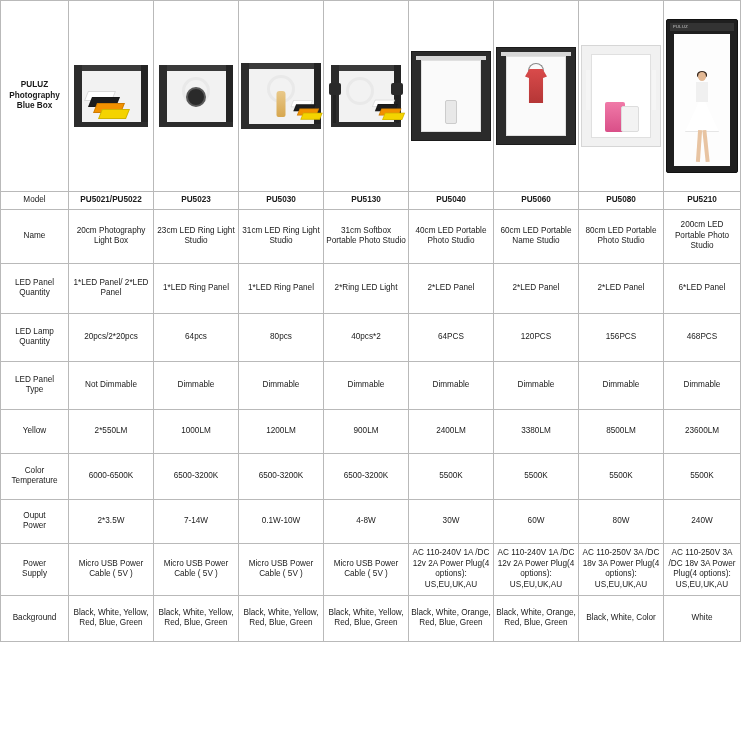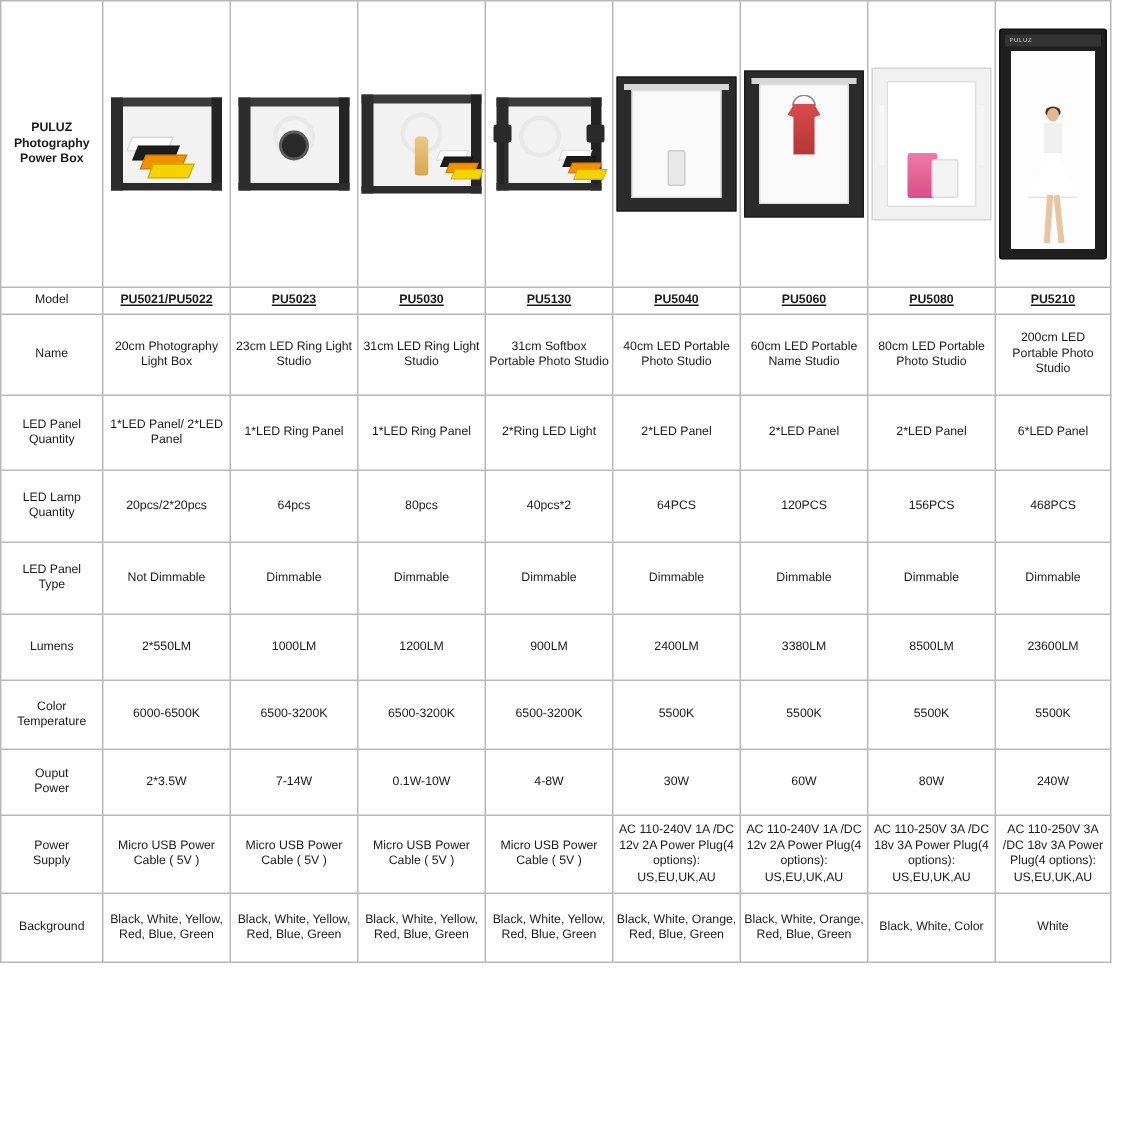--- a/index.html
+++ b/index.html
@@ -39,21 +39,20 @@
     line-height: 1.35;
     text-align: center;
   }
   .imgrow td {
     height: 184px;
     padding: 0;
   }
   td.modelcell {
     font-weight: bold;
     font-size: 8.6px;
-    text-decoration: underline;
   }
   
   .prod {
     width: 100%;
     height: 184px;
     position: relative;
     display: flex;
     align-items: center;
     justify-content: center;
   }
@@ -300,21 +299,21 @@
     <col style="width:85px">
     <col style="width:85px">
     <col style="width:77px">
   </colgroup>
 
   <tbody>
       <tr class="imgrow">
     <td class="brandcell">
       <div>PULUZ</div>
       <div>Photography</div>
-      <div>Power Box</div>
+      <div>Blue Box</div>
     </td>
 
     <td>
       <div class="prod">
         <div class="cube">
           <div class="inner"></div>
           <div class="shellT"></div>
           <div class="shellL"></div>
           <div class="shellR"></div>
           <div class="shellB"></div>
@@ -492,21 +491,21 @@
     <td>Dimmable</td>
     <td>Dimmable</td>
     <td>Dimmable</td>
     <td>Dimmable</td>
     <td>Dimmable</td>
     <td>Dimmable</td>
     <td>Dimmable</td>
   </tr>
 
   <tr style="height:44px">
-    <td class="rowlabel">Lumens</td>
+    <td class="rowlabel">Yellow</td>
     <td>2*550LM</td>
     <td>1000LM</td>
     <td>1200LM</td>
     <td>900LM</td>
     <td>2400LM</td>
     <td>3380LM</td>
     <td>8500LM</td>
     <td>23600LM</td>
   </tr>
 

